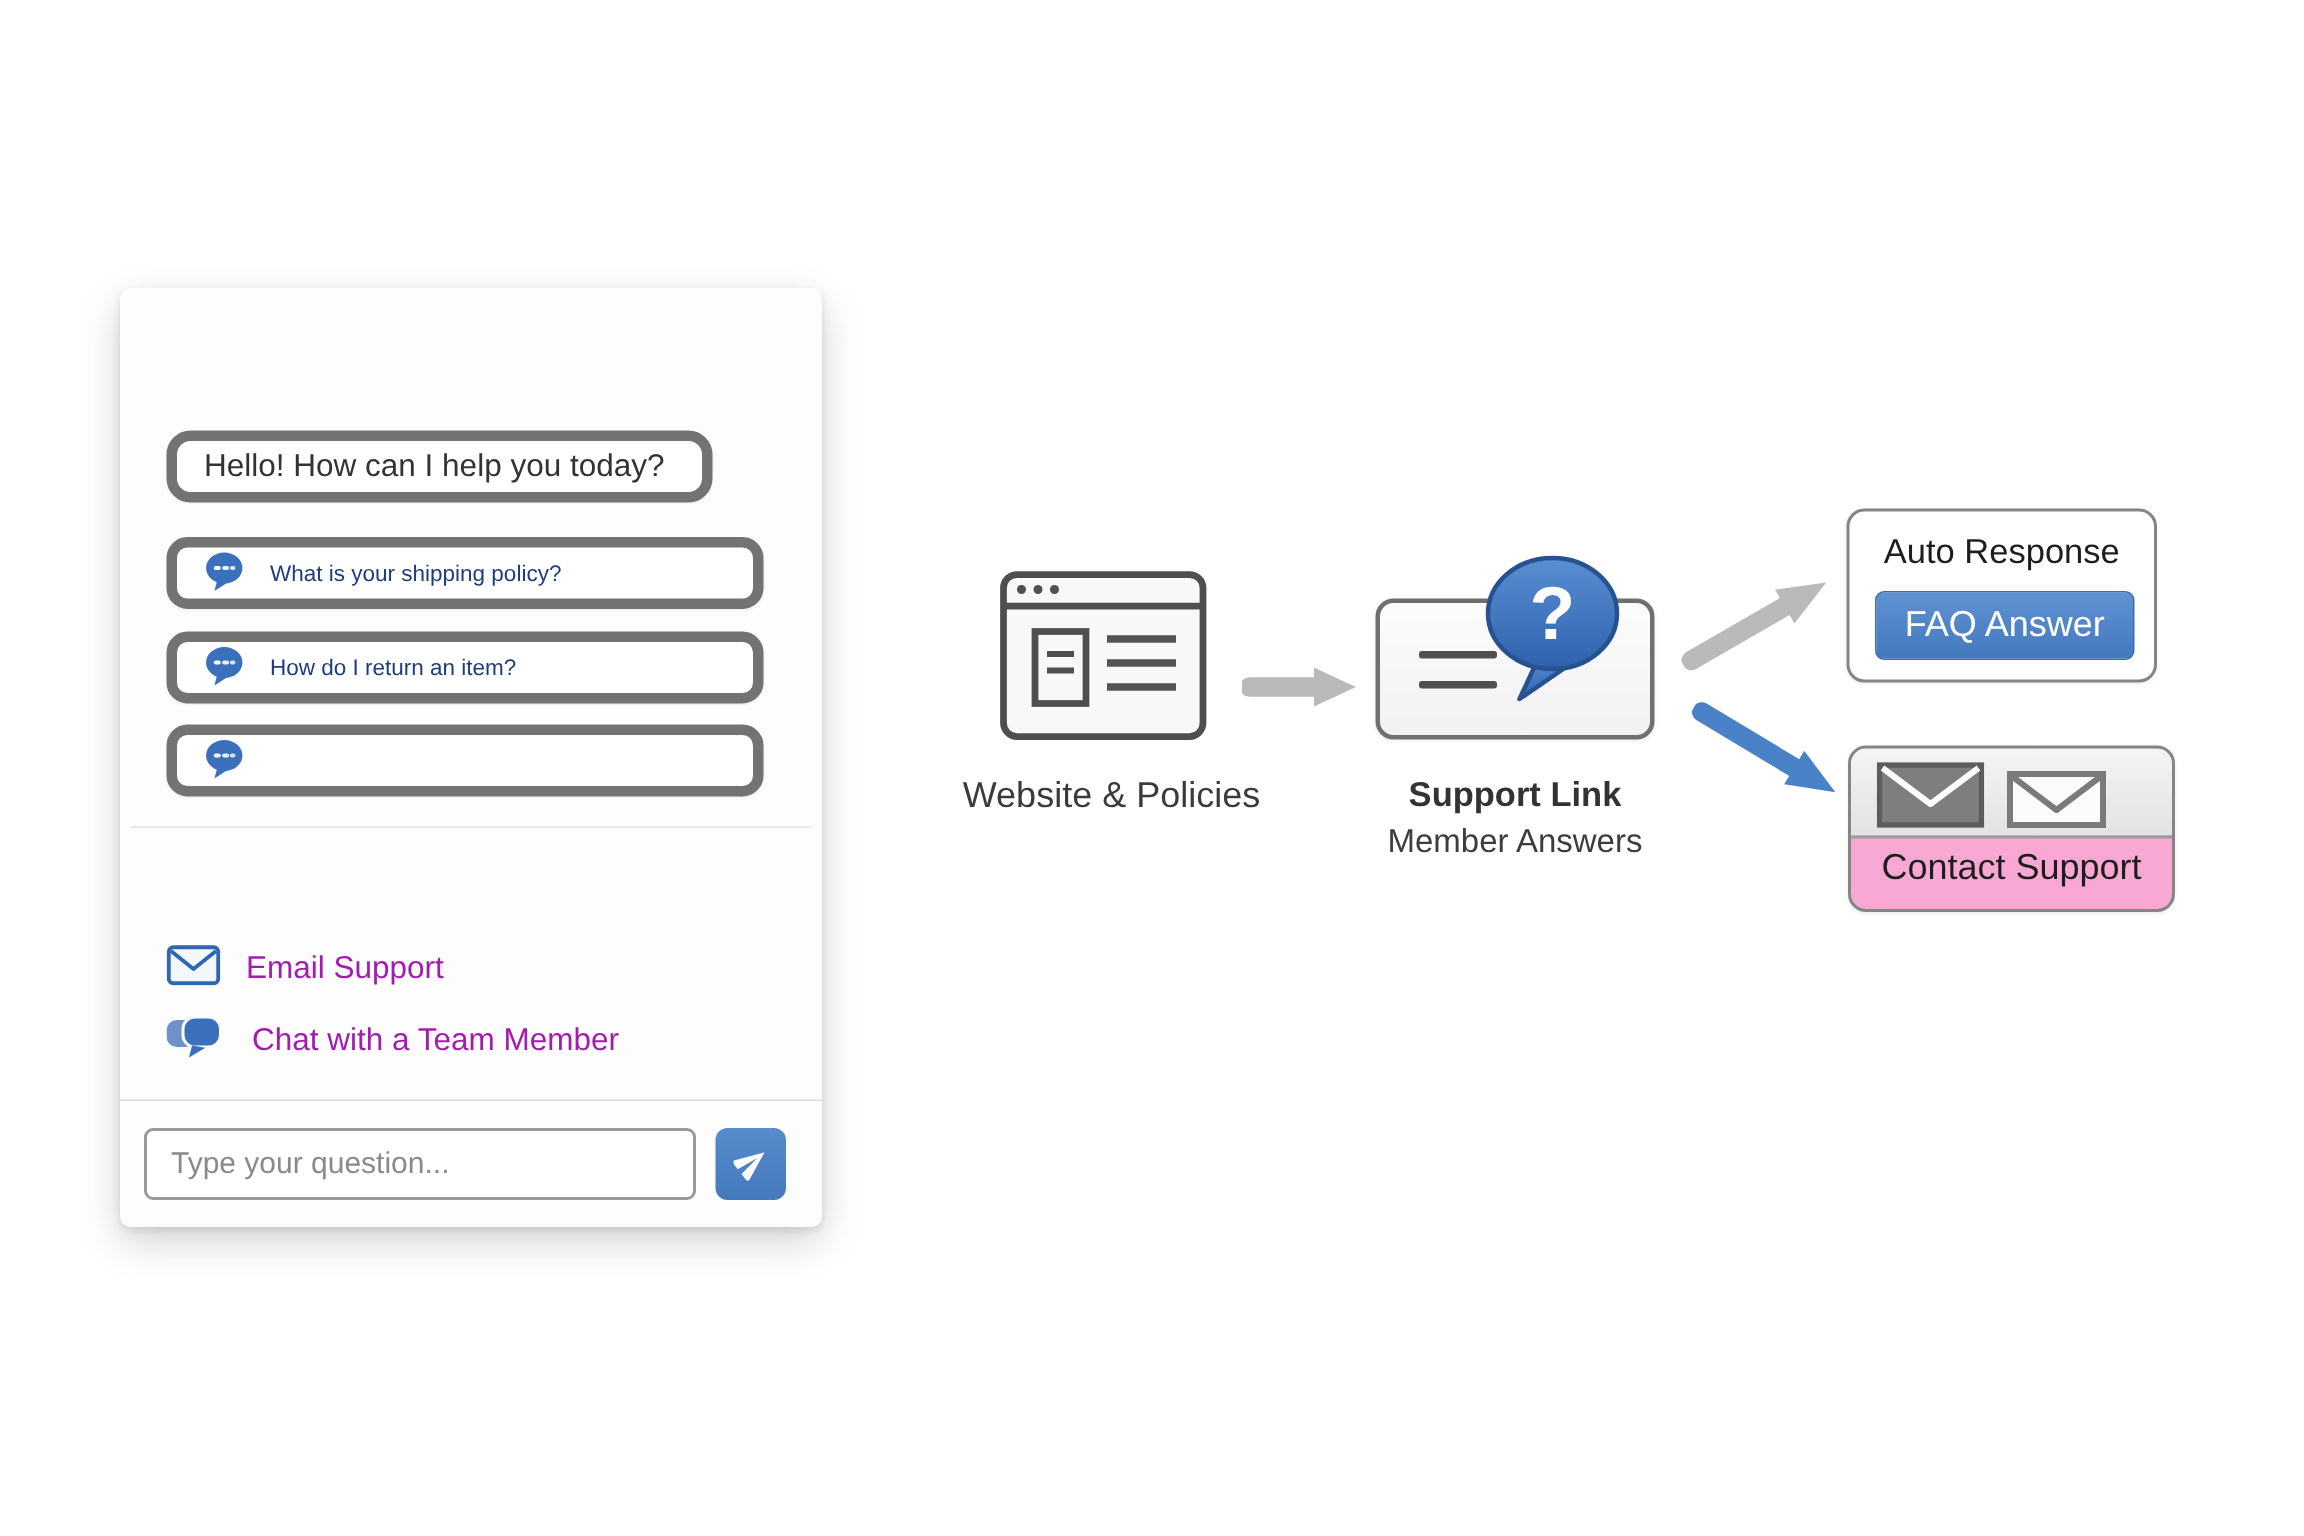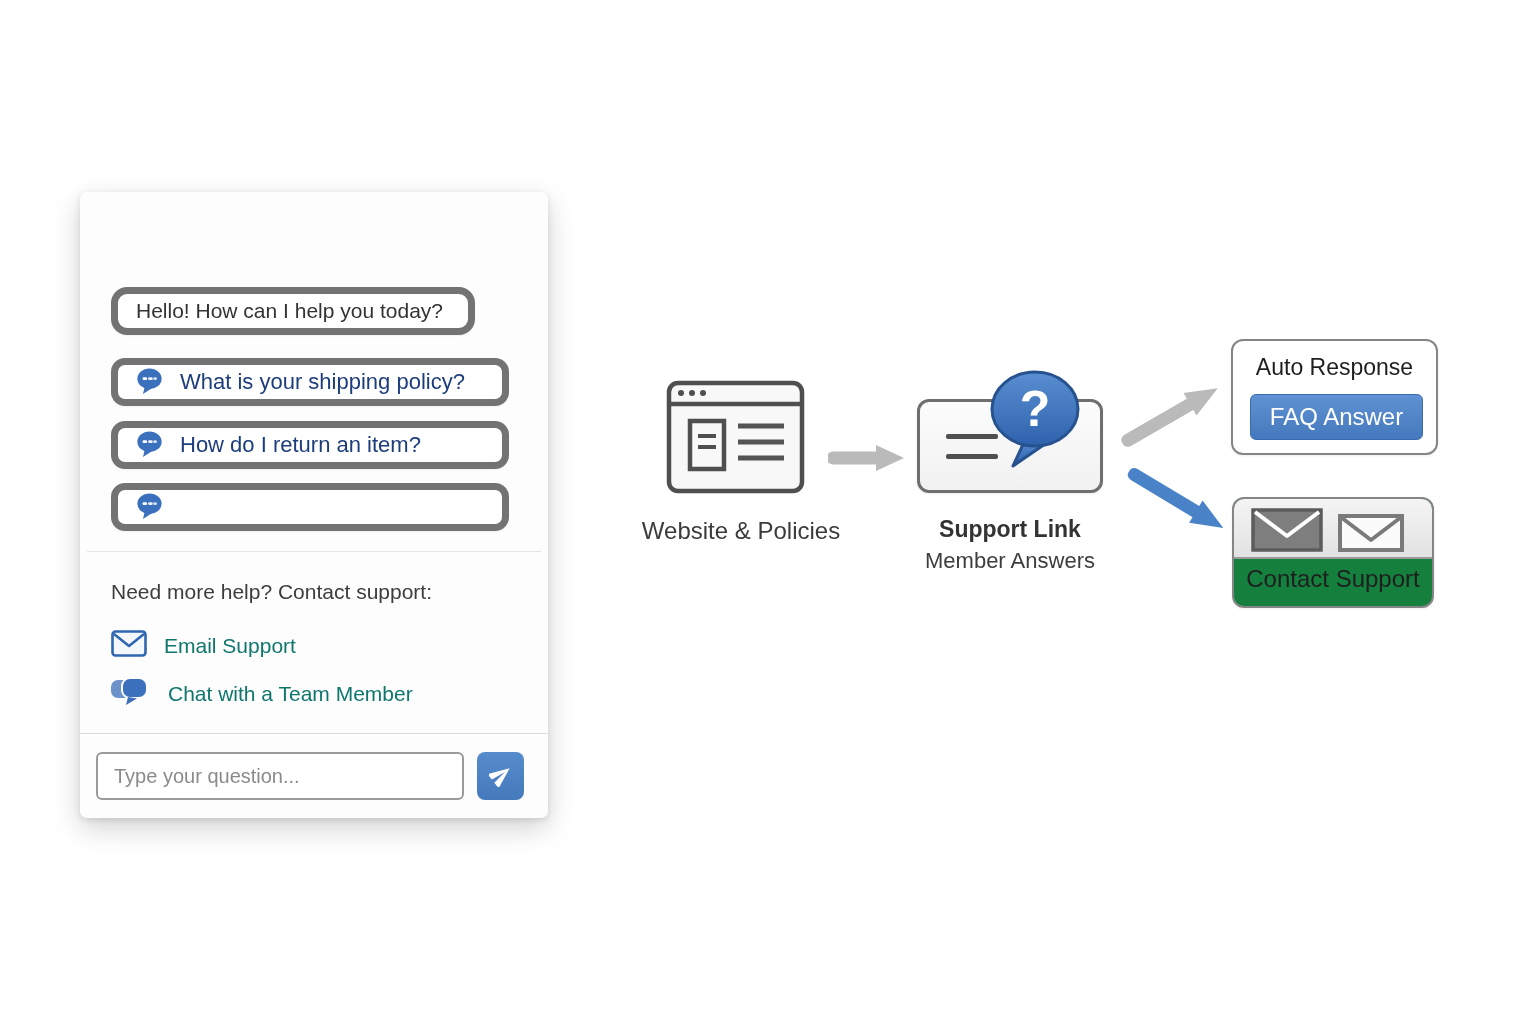--- a/index.html
+++ b/index.html
@@ -17,29 +17,29 @@
              font-size:24px; line-height:1; font-family:"Liberation Sans",sans-serif; }
   .win-min { margin-left:auto; margin-right:26px; font-size:26px; padding-bottom:8px; }
   .win-close { font-size:22px; }
 
   .bubble { background:#ffffff; border:7px solid #737373; border-radius:16px;
             display:flex; align-items:center; box-shadow:0 1px 2px rgba(0,0,0,.05); }
   .greeting { left:31px; top:95px; width:364px; height:48px; padding-left:18px;
               font-size:21px; color:#333333; }
   .q-btn { left:31px; width:398px; height:48px; border-radius:14px; padding-left:16px;
            gap:15px; cursor:pointer; font-family:"Liberation Sans",sans-serif; }
-  .q-btn span.q-label { font-size:22px; color:#1d3d7c; }
+  .q-btn span.q-label { font-size:15px; color:#1d3d7c; }
   .q1 { top:166px; } .q2 { top:229px; } .q3 { top:291px; }
 
   .mid-divider { left:7px; top:359px; width:454px; height:1px; background:#e4e4e4; }
 
   .help-prompt { left:31px; top:388px; font-size:21px; color:#3d3d3d; }
 
   .contact-link { left:31px; display:flex; align-items:center; gap:17px; cursor:pointer; text-decoration:none; }
-  .contact-link .link-label { font-size:21px; color:#0f766e; }
+  .contact-link .link-label { font-size:21px; color:#a21caf; }
   .link-email { top:438px; } .link-chat { top:485px; }
 
   .widget-footer { left:0; bottom:0; width:100%; height:85px; border-top:1px solid #dcdcdc; }
   .chat-input { position:absolute; left:16px; top:18px; width:368px; height:48px;
                 border:2px solid #9a9a9a; border-radius:6px; font-size:20px; padding:0 16px;
                 color:#333; font-family:"Liberation Sans",sans-serif; background:#fff; }
   .chat-input::placeholder { color:#8a8a8a; }
   .send-btn { position:absolute; left:397px; top:18px; width:47px; height:48px; border:none;
               border-radius:8px; background:linear-gradient(#568ccb,#447abc); cursor:pointer;
               display:flex; align-items:center; justify-content:center; }
@@ -59,21 +59,21 @@
   .arrow-diag-gray { left:1116px; top:401px; transform:rotate(-30deg); }
   .arrow-diag-blue { left:1120px; top:486px; transform:rotate(31deg); }
 
   .box-auto { left:1231px; top:339px; width:207px; height:116px; background:#ffffff;
               border:2px solid #858585; border-radius:12px; box-shadow:0 1px 3px rgba(0,0,0,.07); }
   .box-auto-title { position:absolute; top:13px; width:100%; text-align:center; font-size:23px; color:#1e1e1e; }
   .faq-btn { position:absolute; left:17px; top:53px; width:173px; height:46px; border-radius:6px;
              background:linear-gradient(#5e92d2,#4579be); border:1px solid #3a6cb0;
              color:#ffffff; font-size:24px; display:flex; align-items:center; justify-content:center; }
 
-  .box-contact { left:1232px; top:497px; width:202px; height:111px; background:#15803d;
+  .box-contact { left:1232px; top:497px; width:218px; height:111px; background:#f9a8d4;
                  border:2px solid #858585; border-radius:12px; overflow:hidden;
                  box-shadow:0 1px 3px rgba(0,0,0,.07); }
   .contact-strip { position:relative; width:100%; height:60px;
                    background:linear-gradient(#f4f4f4,#e2e2e2); border-bottom:2px solid #9a9a9a; }
   .box-contact-label { position:absolute; top:66px; width:100%; text-align:center; font-size:24px; color:#1e1e1e; }
 </style>
 </head>
 <body>
 
 <div class="abs widget">
@@ -114,21 +114,20 @@
         <polygon points="11,21 9,29 19,22.5" fill="#3b70bd"></polygon>
         <rect x="8.5" y="11" width="5" height="3" rx="1.5" fill="#ffffff"></rect>
         <rect x="14.5" y="11" width="5" height="3" rx="1.5" fill="#ffffff" opacity=".9"></rect>
         <rect x="20" y="11" width="4" height="3" rx="1.5" fill="#ffffff" opacity=".8"></rect>
       </svg>
     </span>
   </button>
 
   <div class="abs mid-divider"></div>
 
-  <div class="abs help-prompt">Need more help? Contact support:</div>
 
   <a class="abs contact-link link-email">
     <span>
       <svg width="36" height="27" viewBox="0 0 36 27">
         <rect x="1.5" y="1.5" width="33" height="24" rx="3" fill="#f4f8fd" stroke="#2f66b0" stroke-width="2.6"></rect>
         <polyline points="3,4 18,16 33,4" fill="none" stroke="#2f66b0" stroke-width="2.6" stroke-linejoin="round"></polyline>
       </svg>
     </span>
     <span class="link-label">Email Support</span>
   </a>

